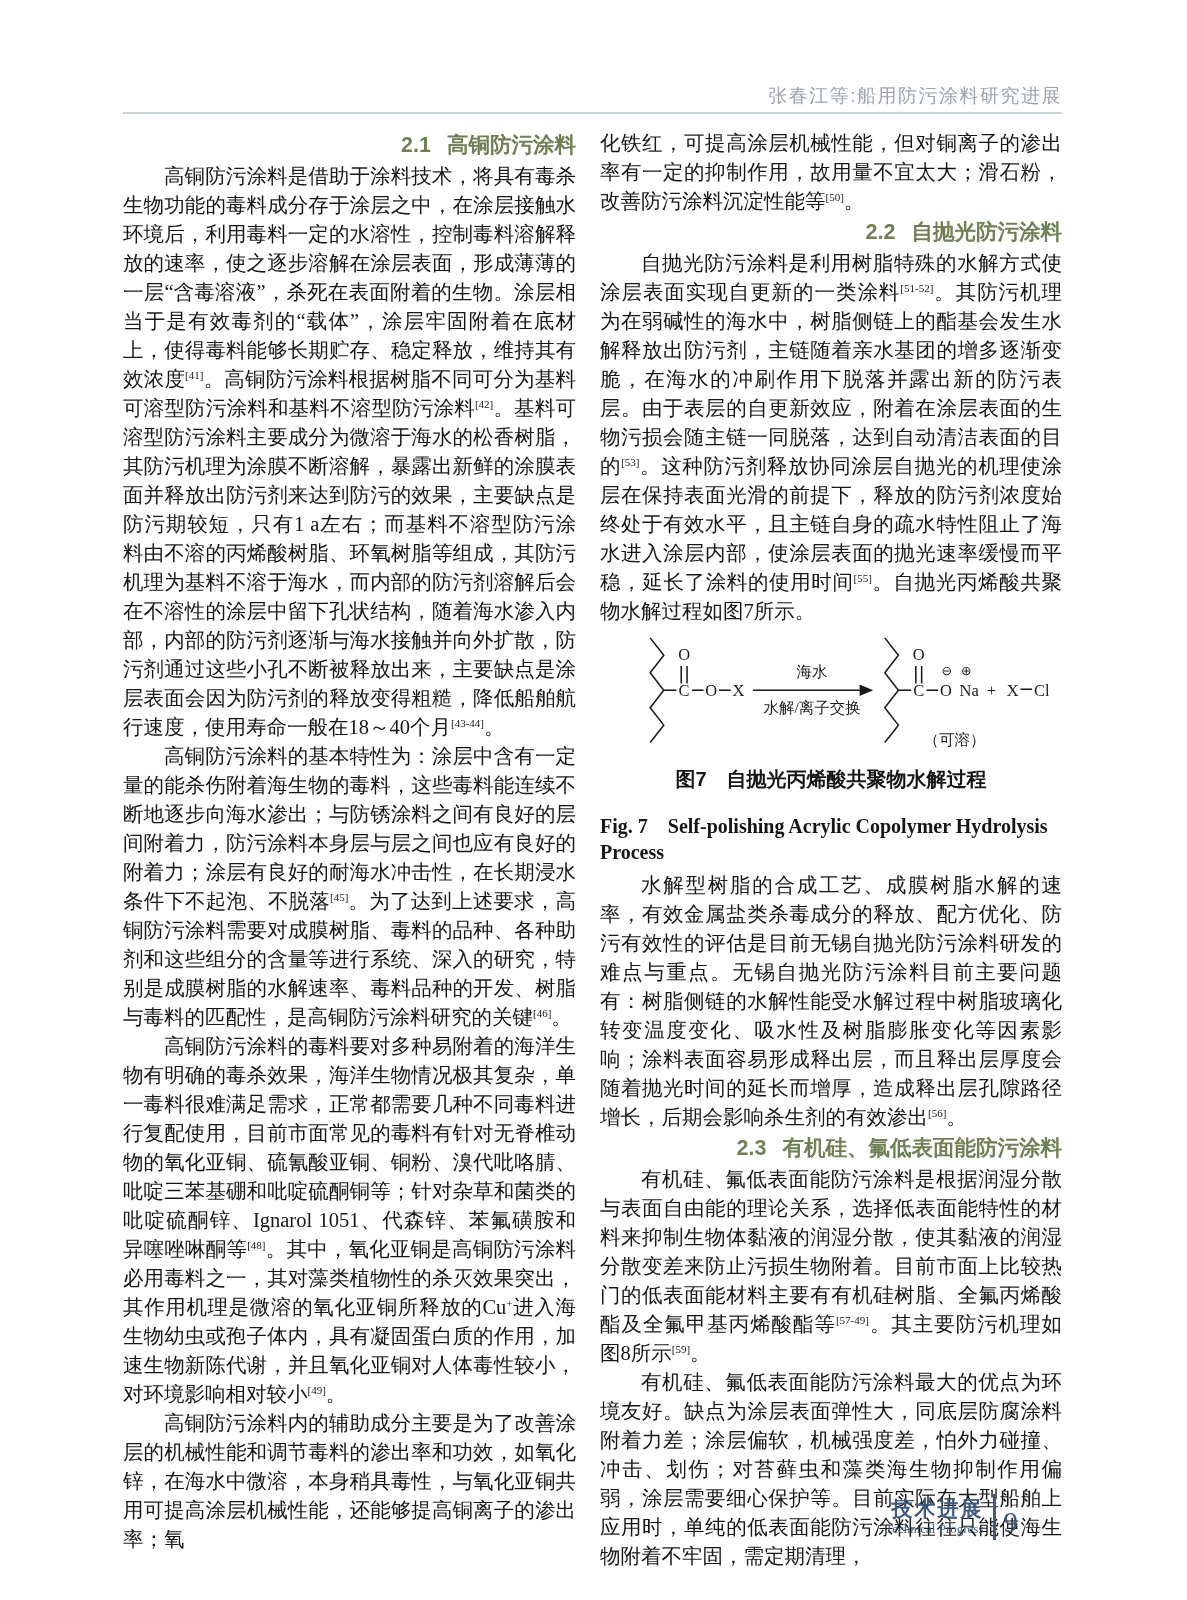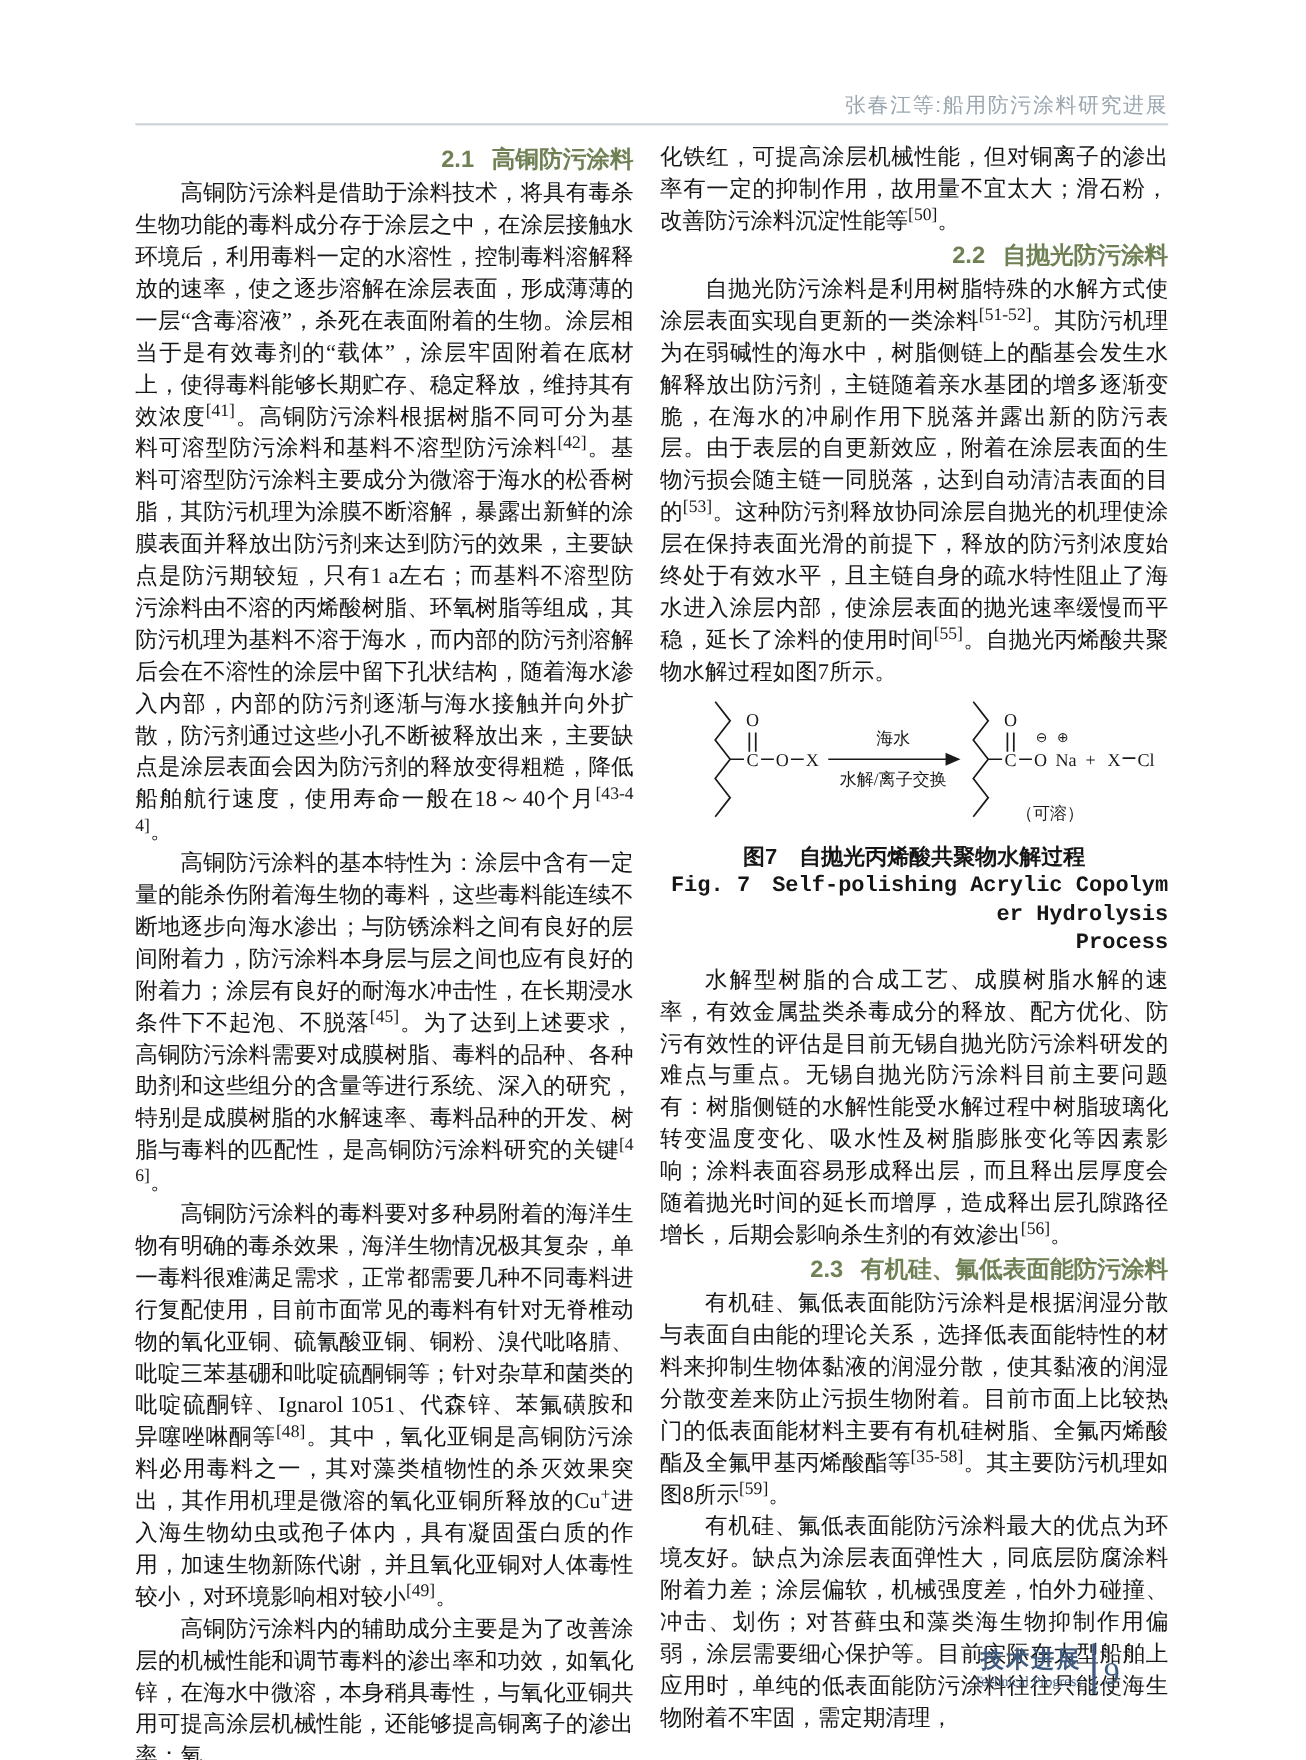--- a/index.html
+++ b/index.html
@@ -10,38 +10,38 @@
         font-family:"Liberation Sans",sans-serif;font-size:19px;letter-spacing:1.5px;color:#9aa6af;}
   .head-rule{position:absolute;top:112px;left:123px;width:939px;height:2px;background:#cdd4d9;}
 
   .col{position:absolute;top:129px;font-size:20.5px;line-height:29px;text-align:justify;
        word-break:break-all;}
   .col-left{left:123px;width:453px;}
   .col-right{left:600px;width:462px;}
 
   p.para{margin:0;}
   p.indent{text-indent:2em;}
-  sup{font-size:16px;line-height:0;vertical-align:7px;letter-spacing:0;}
+  sup{font-size:11px;line-height:0;vertical-align:7px;letter-spacing:0;}
 
   h3.sec{margin:1px 0 1px 0;font-family:"Liberation Sans",sans-serif;font-weight:bold;
          color:#6e8054;font-size:21.5px;line-height:31px;text-align:right;text-indent:0;}
   h3.sec .num{margin-right:16px;}
 
   figure.scheme{margin:8px 0 4px 0;display:flex;justify-content:center;}
   figure.scheme svg{display:block;}
   .chem-line{stroke:#1a1a1a;stroke-width:1.6;fill:none;}
   .chem-text{font-family:"Liberation Serif",serif;fill:#1a1a1a;font-size:17px;}
   .chem-text-cn{font-family:"Liberation Serif",serif;fill:#1a1a1a;font-size:16px;}
   .chem-charge{font-family:"Liberation Serif",serif;fill:#1a1a1a;font-size:13px;}
   .chem-arrowhead{fill:#1a1a1a;stroke:none;}
 
   .cap-cn{text-align:center;font-family:Liberation Sans, sans-serif;font-weight:bold;
           font-size:20px;line-height:28px;}
-  .cap-en{text-align:right;font-family:Liberation Mono, monospace;font-weight:bold;
-          font-size:20px;line-height:26px;margin-bottom:6px;}
+  .cap-en{text-align:left;font-family:Liberation Serif, serif;font-weight:bold;
+          font-size:20px;line-height:26px;margin-bottom:6px;margin-top:20px;}
 
   .footer{position:absolute;top:1494px;left:776px;width:242px;display:flex;align-items:center;
           justify-content:flex-end;}
   .footer-labels{text-align:right;margin-right:9px;}
   .footer-cn{font-family:"Liberation Sans",sans-serif;font-weight:bold;font-size:21px;
              letter-spacing:2px;color:#3f5a7e;line-height:24px;}
   .footer-en{font-family:"Liberation Serif",serif;font-size:13px;color:#3f5a7e;line-height:16px;}
   .footer-bar{width:3px;height:46px;background:#3f5a7e;margin-right:8px;}
   .footer-page{font-family:"Liberation Serif",serif;font-size:29px;color:#3f5a7e;padding-top:10px;}
 </style>
@@ -112,21 +112,21 @@
     <div class="cap-en">
       <div>Fig. 7　Self-polishing Acrylic Copolymer Hydrolysis</div>
       <div>Process</div>
     </div>
 
     <p class="para indent">水解型树脂的合成工艺、成膜树脂水解的速率，有效金属盐类杀毒成分的释放、配方优化、防污有效性的评估是目前无锡自抛光防污涂料研发的难点与重点。无锡自抛光防污涂料目前主要问题有：树脂侧链的水解性能受水解过程中树脂玻璃化转变温度变化、吸水性及树脂膨胀变化等因素影响；涂料表面容易形成释出层，而且释出层厚度会随着抛光时间的延长而增厚，造成释出层孔隙路径增长，后期会影响杀生剂的有效渗出<sup>[56]</sup>。</p>
 
     <h3 class="sec">
       <span class="num">2.3</span><span>有机硅、氟低表面能防污涂料</span>
     </h3>
-    <p class="para indent">有机硅、氟低表面能防污涂料是根据润湿分散与表面自由能的理论关系，选择低表面能特性的材料来抑制生物体黏液的润湿分散，使其黏液的润湿分散变差来防止污损生物附着。目前市面上比较热门的低表面能材料主要有有机硅树脂、全氟丙烯酸酯及全氟甲基丙烯酸酯等<sup>[35-58]</sup>。其主要防污机理如图8所示<sup>[59]</sup>。</p>
+    <p class="para indent">有机硅、氟低表面能防污涂料是根据润湿分散与表面自由能的理论关系，选择低表面能特性的材料来抑制生物体黏液的润湿分散，使其黏液的润湿分散变差来防止污损生物附着。目前市面上比较热门的低表面能材料主要有有机硅树脂、全氟丙烯酸酯及全氟甲基丙烯酸酯等<sup>[57-49]</sup>。其主要防污机理如图8所示<sup>[59]</sup>。</p>
     <p class="para indent">有机硅、氟低表面能防污涂料最大的优点为环境友好。缺点为涂层表面弹性大，同底层防腐涂料附着力差；涂层偏软，机械强度差，怕外力碰撞、冲击、划伤；对苔藓虫和藻类海生物抑制作用偏弱，涂层需要细心保护等。目前实际在大型船舶上应用时，单纯的低表面能防污涂料往往只能使海生物附着不牢固，需定期清理，</p>
   </div>
 
   <div class="footer">
     <div class="footer-labels">
       <div class="footer-cn">技术进展</div>
       <div class="footer-en">Technical Progress</div>
     </div>
     <div class="footer-bar"></div>
     <div class="footer-page">9</div>

